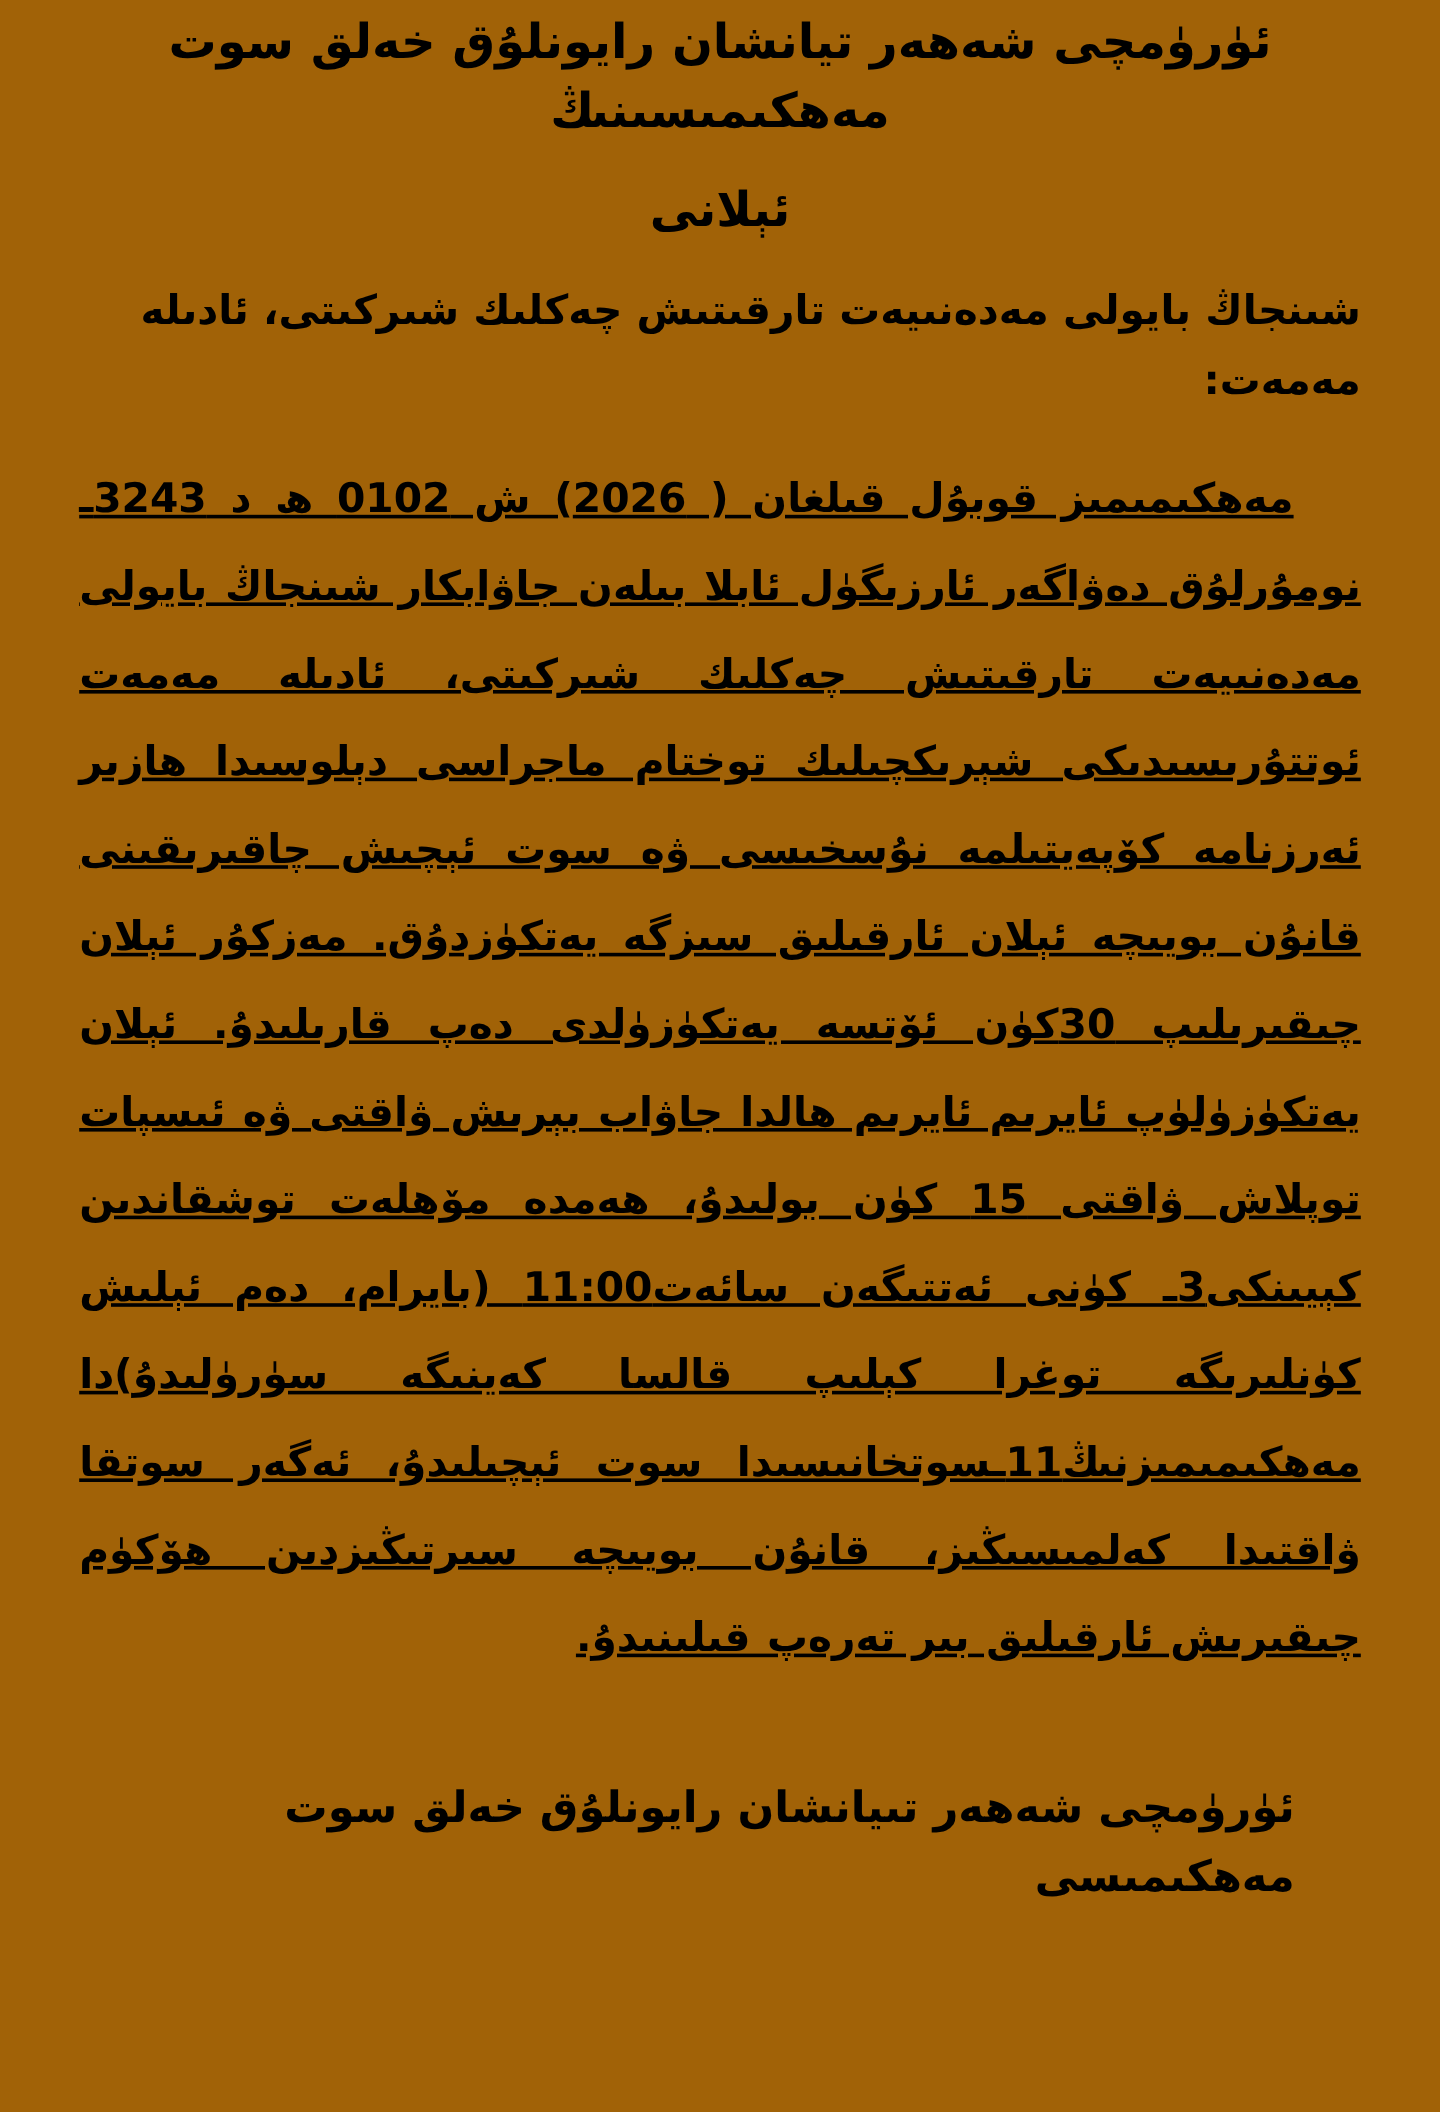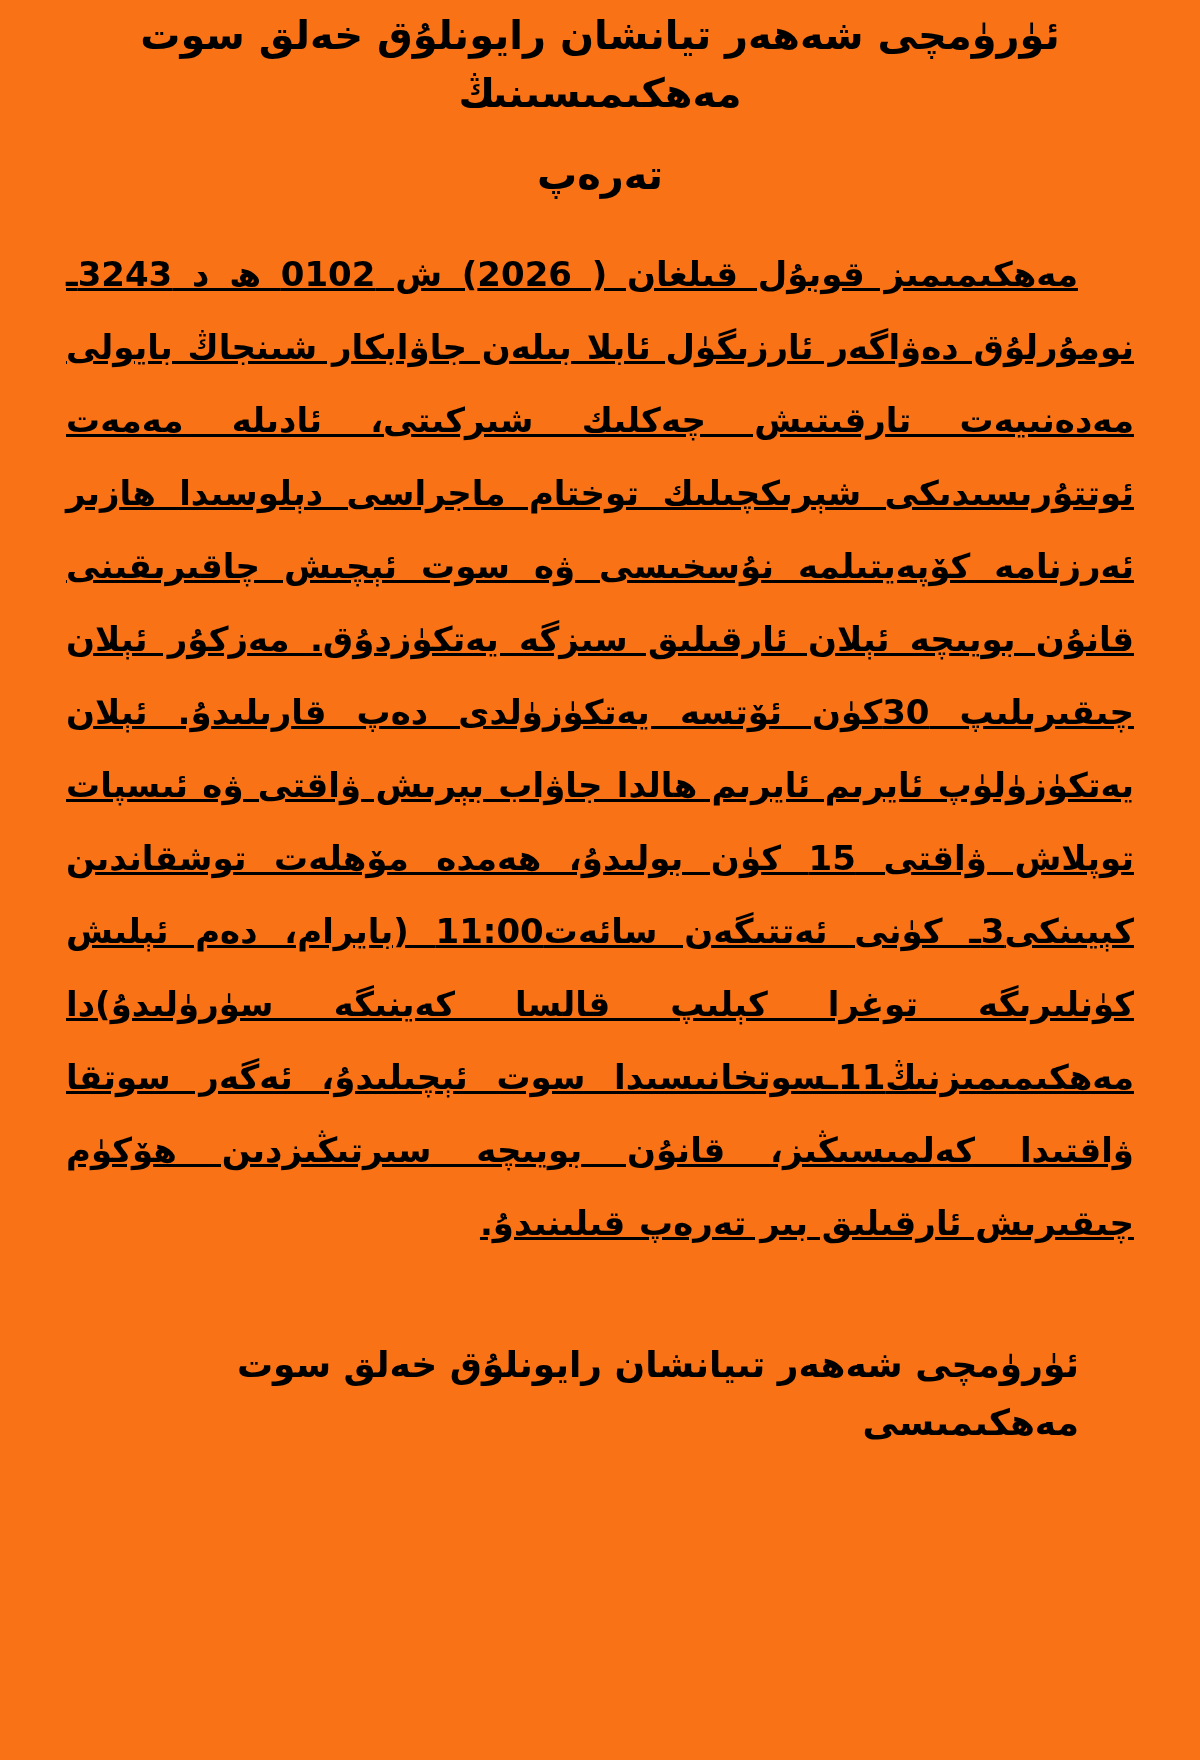--- a/index.html
+++ b/index.html
@@ -5,21 +5,21 @@
   html, body {
     margin: 0;
     padding: 0;
     background: #ffffff;
   }
   .page {
     position: relative;
     width: 1200px;
     height: 1760px;
     box-sizing: border-box;
-    background: #f97316;
+    background: #a16207;
     color: #000000;
     direction: rtl;
     padding: 6px 66px 0 66px;
     font-family: "DejaVu Sans", sans-serif;
     font-weight: bold;
     overflow: hidden;
   }
   .title-line1 {
     margin: 0;
     text-align: center;
@@ -61,21 +61,22 @@
     transform: translateX(48px);
   }
 </style>
 </head>
 <body>
 
 <div class="page">
 
   <h1 class="title-line1">ئۈرۈمچى شەھەر تيانشان رايونلۇق خەلق سوت مەھكىمىسىنىڭ</h1>
 
-  <h1 class="title-line2">تەرەپ</h1>
+  <h1 class="title-line2">ئېلانى</h1>
 
+  <p class="recipient">شىنجاڭ بايولى مەدەنىيەت تارقىتىش چەكلىك شىركىتى، ئادىلە مەمەت:</p>
 
   <p class="body-par">مەھكىمىمىز قوبۇل قىلغان ( 2026) ش 0102 ھ د 3243ـ نومۇرلۇق دەۋاگەر ئارزىگۈل ئابلا بىلەن جاۋابكار شىنجاڭ بايولى مەدەنىيەت تارقىتىش چەكلىك شىركىتى، ئادىلە مەمەت ئوتتۇرىسىدىكى شېرىكچىلىك توختام ماجراسى دېلوسىدا ھازىر ئەرزنامە كۆپەيتىلمە نۇسخىسى ۋە سوت ئېچىش چاقىرىقىنى قانۇن بويىچە ئېلان ئارقىلىق سىزگە يەتكۈزدۇق. مەزكۇر ئېلان چىقىرىلىپ 30كۈن ئۆتسە يەتكۈزۈلدى دەپ قارىلىدۇ. ئېلان يەتكۈزۈلۈپ ئايرىم ئايرىم ھالدا جاۋاب بېرىش ۋاقتى ۋە ئىسپات توپلاش ۋاقتى 15 كۈن بولىدۇ، ھەمدە مۆھلەت توشقاندىن كېيىنكى3ـ كۈنى ئەتتىگەن سائەت11:00 (بايرام، دەم ئېلىش كۈنلىرىگە توغرا كېلىپ قالسا كەينىگە سۈرۈلىدۇ)دا مەھكىمىمىزنىڭ11ـسوتخانىسىدا سوت ئېچىلىدۇ، ئەگەر سوتقا ۋاقتىدا كەلمىسىڭىز، قانۇن بويىچە سىرتىڭىزدىن ھۆكۈم چىقىرىش ئارقىلىق بىر تەرەپ قىلىنىدۇ.</p>
 
   <p class="signature">ئۈرۈمچى شەھەر تىيانشان رايونلۇق خەلق سوت مەھكىمىسى</p>
 
 
 </div>
 
 </body></html>

